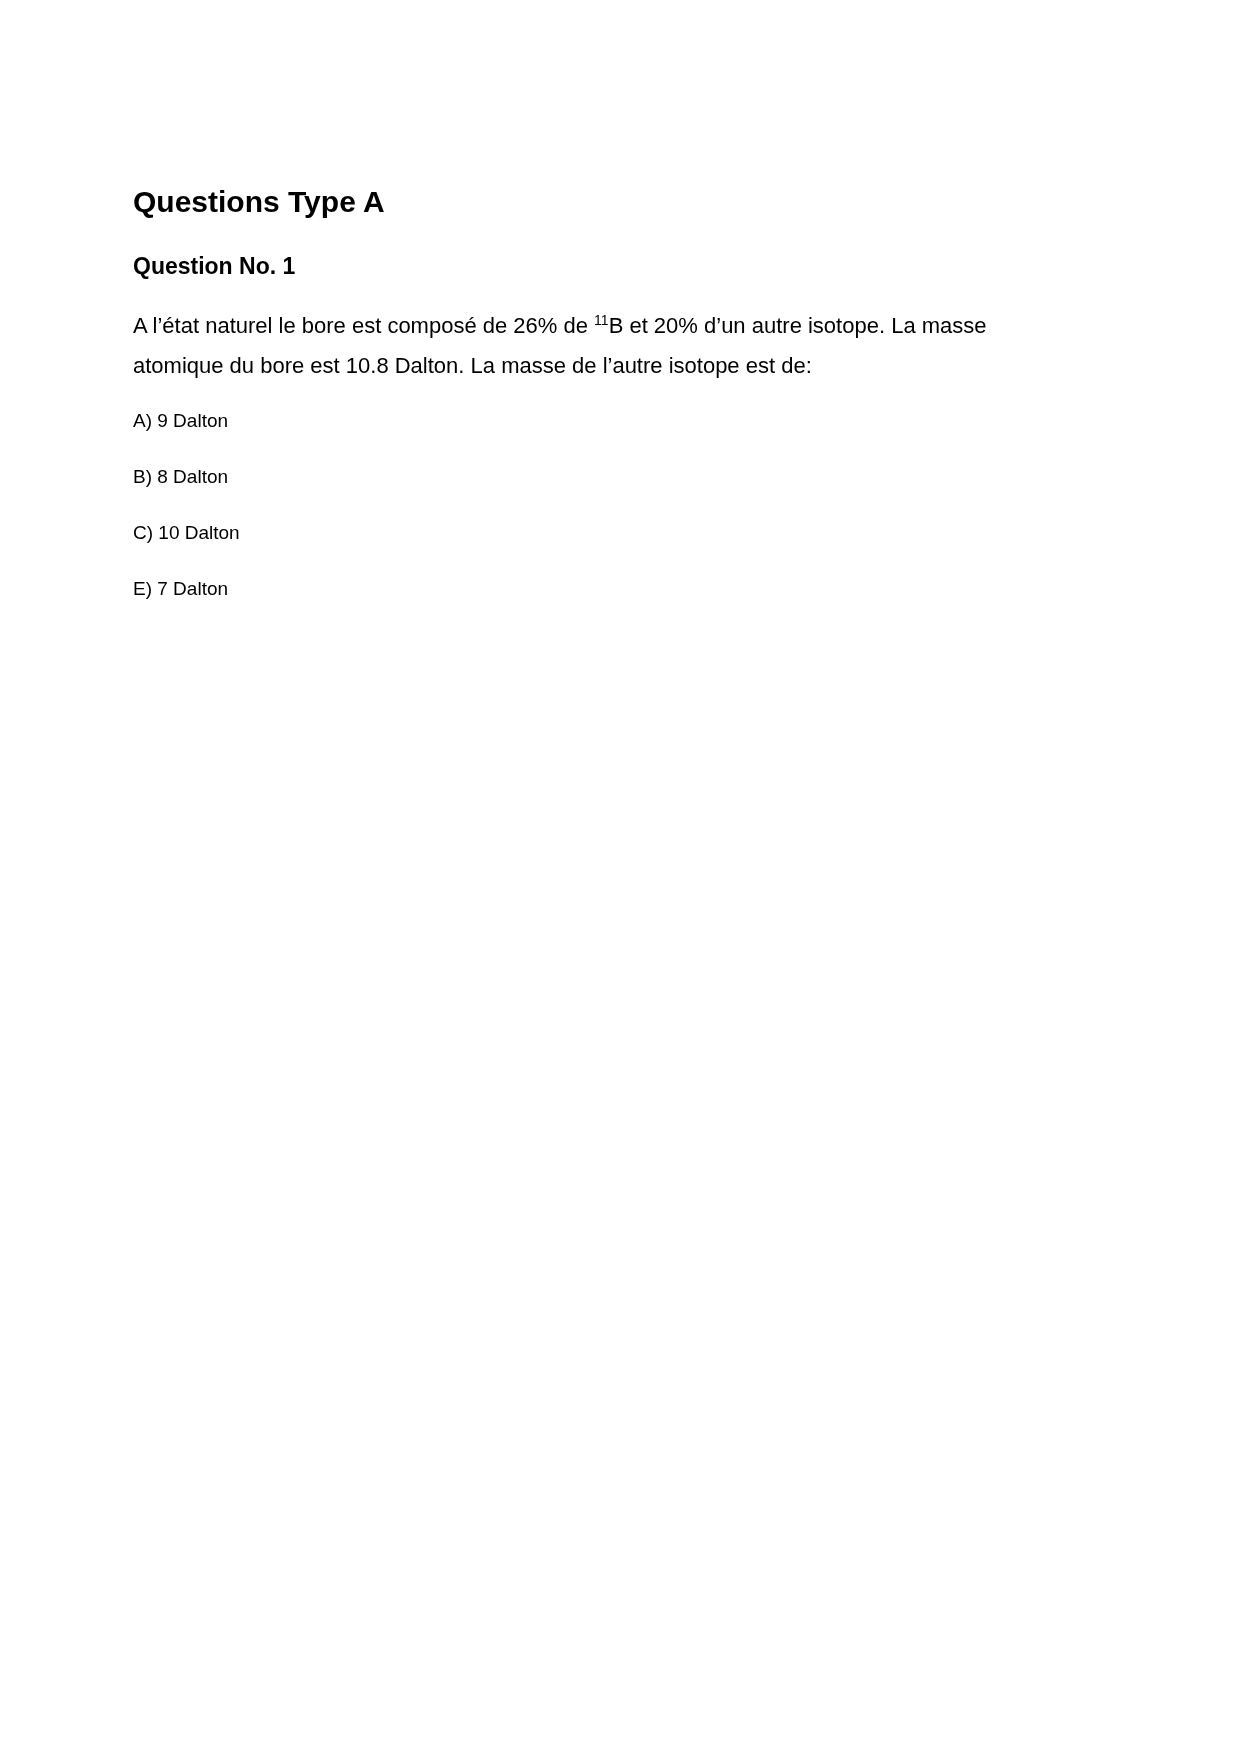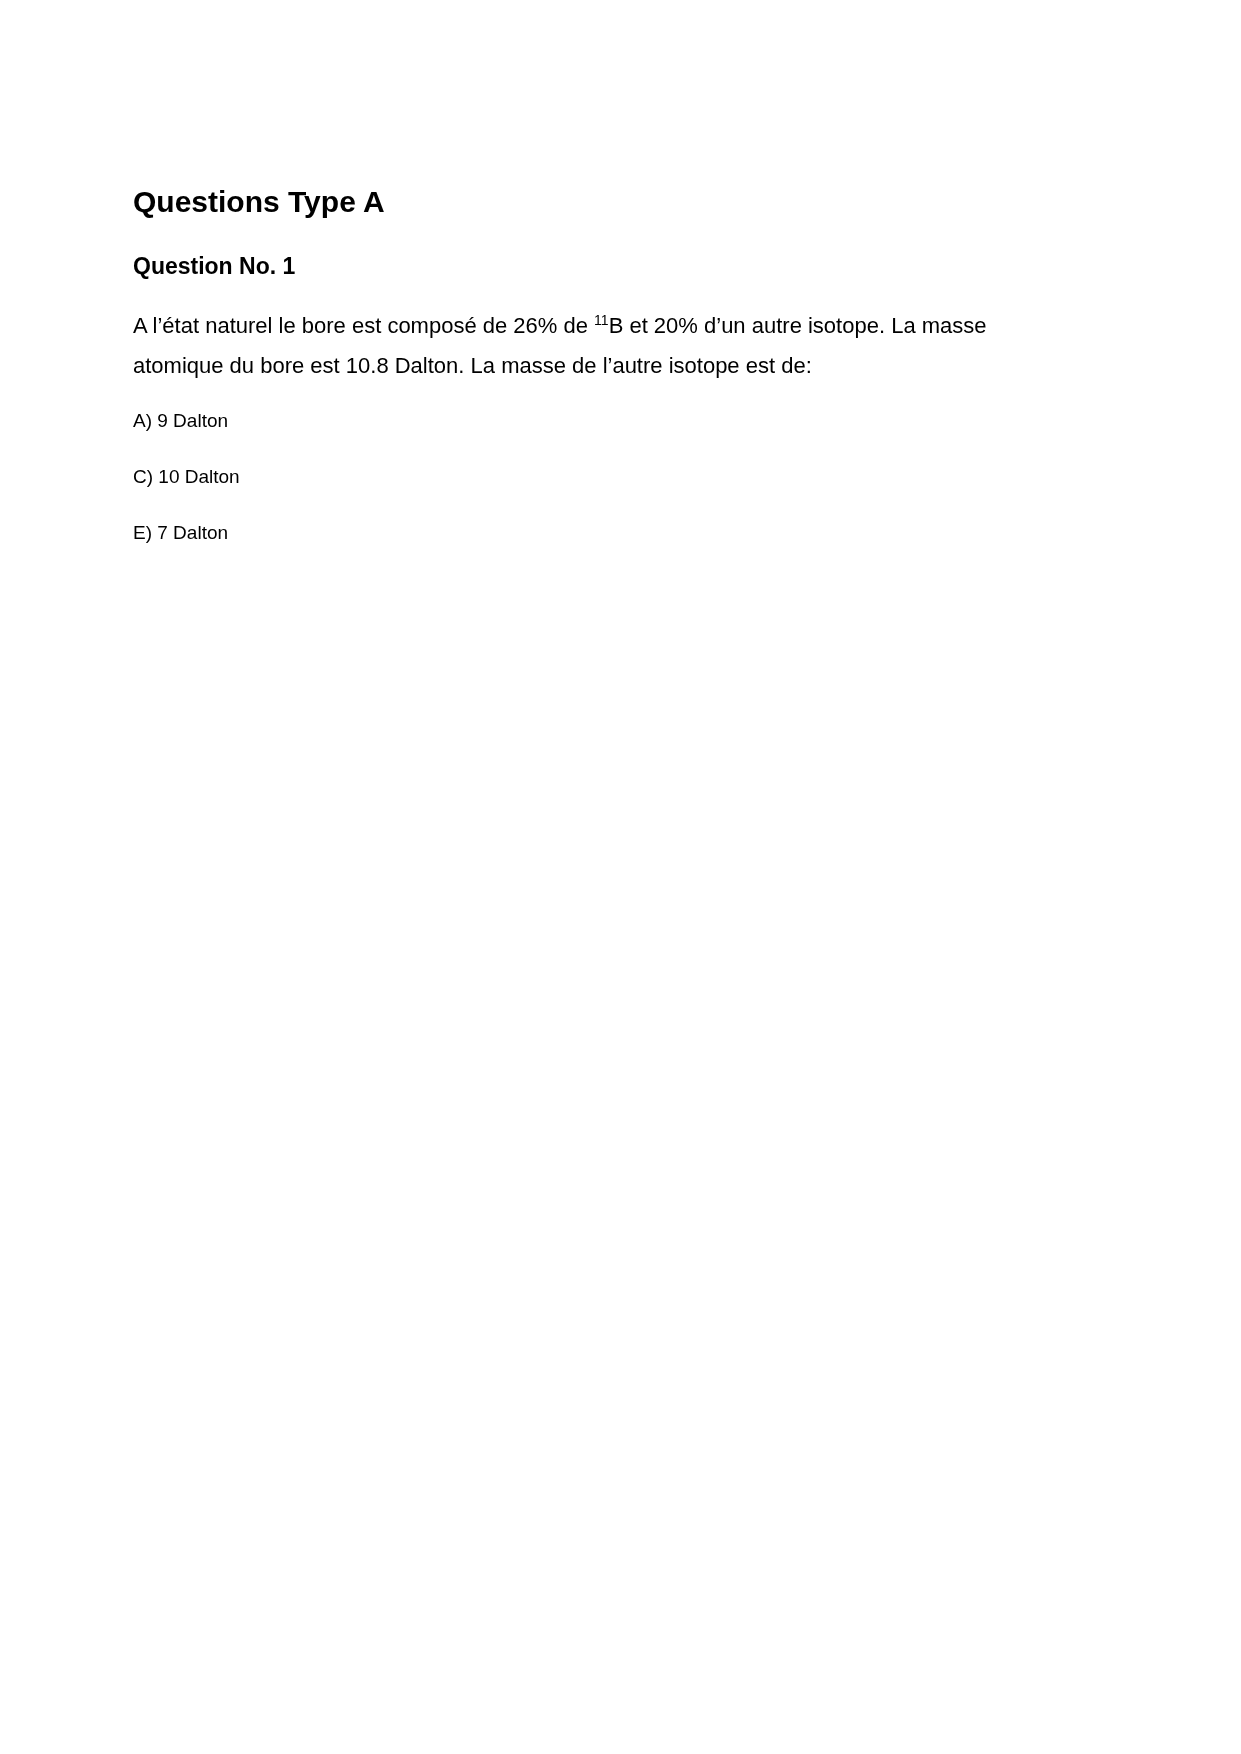--- a/index.html
+++ b/index.html
@@ -64,18 +64,19 @@
   <div class="content">
 
     <h1 class="section-title">Questions Type A</h1>
 
     <h2 class="question-number">Question No. 1</h2>
 
     <p class="question-text"><span>A l’état naturel le bore est composé de 26% de </span><sup>11</sup><span>B et 20% d’un autre isotope. La masse atomique du bore est 10.8 Dalton. La masse de l’autre isotope est de:</span></p>
 
     <div class="options">
       <div class="option">A) 9 Dalton</div>
+      <div class="option">B) 8 Dalton</div>
       <div class="option">C) 10 Dalton</div>
       <div class="option">E) 7 Dalton</div>
     </div>
 
   </div>
 </div>
 
 </body></html>

